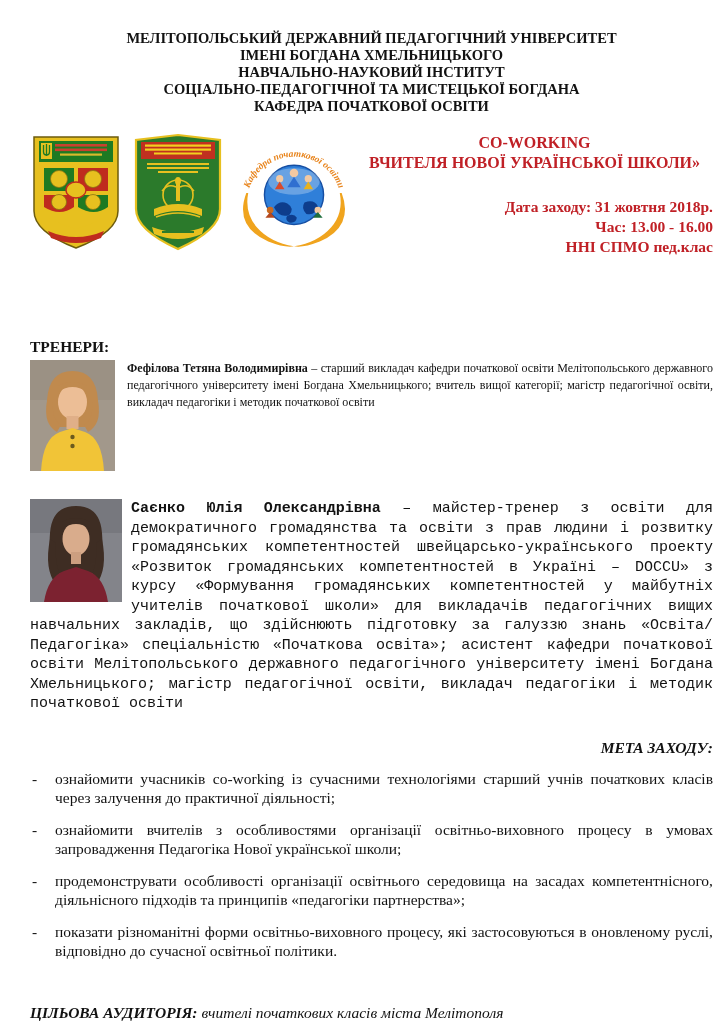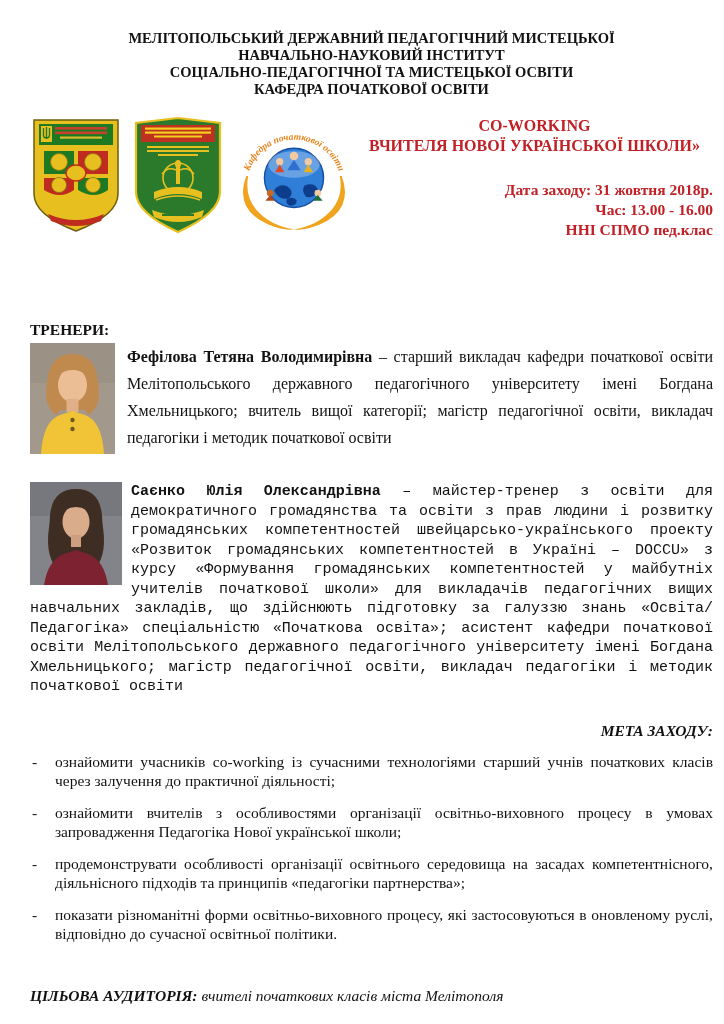--- a/index.html
+++ b/index.html
@@ -31,41 +31,42 @@
   .event-meta{color:var(--red);font-weight:bold;font-size:15.5px;line-height:20px;text-align:right;margin-top:24px;}
   
   .trainers-heading{font-weight:bold;font-size:15.5px;line-height:19px;margin-top:38px;}
   .trainer{margin-top:4px;}
   .trainer::after{content:"";display:block;clear:both;}
   .trainer .photo{float:left;display:block;}
   .trainer-1 .photo{width:85px;height:111px;margin-right:12px;}
   .trainer-2{margin-top:28px;font-family:Liberation Mono, monospace;}
   .trainer-2 .photo{width:92px;height:103px;margin-right:9px;}
   .trainer p{margin:0;text-align:justify;}
-  .trainer-1 p{font-size:16px;line-height:27px;padding-left:20px;}
+  .trainer-1 p{font-size:12px;line-height:17px;padding-left:20px;}
   .trainer-2 p{font-size:15px;line-height:19.5px;}
   
   .goal-heading{font-weight:bold;font-style:italic;font-size:15.5px;line-height:19px;margin-top:24px;text-align:right;}
   .goal-item{position:relative;padding-left:25px;margin-top:12px;}
   .goal-item .dash{position:absolute;left:2px;top:0;font-size:15.5px;line-height:19.5px;}
   .goal-item p{margin:0;text-align:justify;font-size:15.5px;line-height:19.5px;}
   
   .audience{margin-top:42px;font-size:15.5px;line-height:20px;}
   .audience .lbl{font-weight:bold;font-style:italic;}
   .audience .val{font-style:italic;}
 </style>
 </head>
 <body>
 
 <div class="page">
 
   <div class="uni-header">
-    <div>МЕЛІТОПОЛЬСЬКИЙ ДЕРЖАВНИЙ ПЕДАГОГІЧНИЙ МИСТЕЦЬКОЇ</div>
+    <div>МЕЛІТОПОЛЬСЬКИЙ ДЕРЖАВНИЙ ПЕДАГОГІЧНИЙ УНІВЕРСИТЕТ</div>
+    <div>ІМЕНІ БОГДАНА ХМЕЛЬНИЦЬКОГО</div>
     <div>НАВЧАЛЬНО-НАУКОВИЙ ІНСТИТУТ</div>
-    <div>СОЦІАЛЬНО-ПЕДАГОГІЧНОЇ ТА МИСТЕЦЬКОЇ ОСВІТИ</div>
+    <div>СОЦІАЛЬНО-ПЕДАГОГІЧНОЇ ТА МИСТЕЦЬКОЇ БОГДАНА</div>
     <div>КАФЕДРА ПОЧАТКОВОЇ ОСВІТИ</div>
   </div>
 
   <div class="logo-row">
     <div class="logos">
 
       <svg class="emblem" viewBox="0 0 92 118">
         <path d="M4 4 H88 V78 Q88 99 46 115 Q4 99 4 78 Z" fill="#E7C01F" stroke="#6d5c0e" stroke-width="1.5"></path>
         <rect x="9" y="8" width="74" height="21" fill="#1E7A22"></rect>
         <rect x="11" y="10" width="11" height="16" fill="#E7C01F"></rect>

